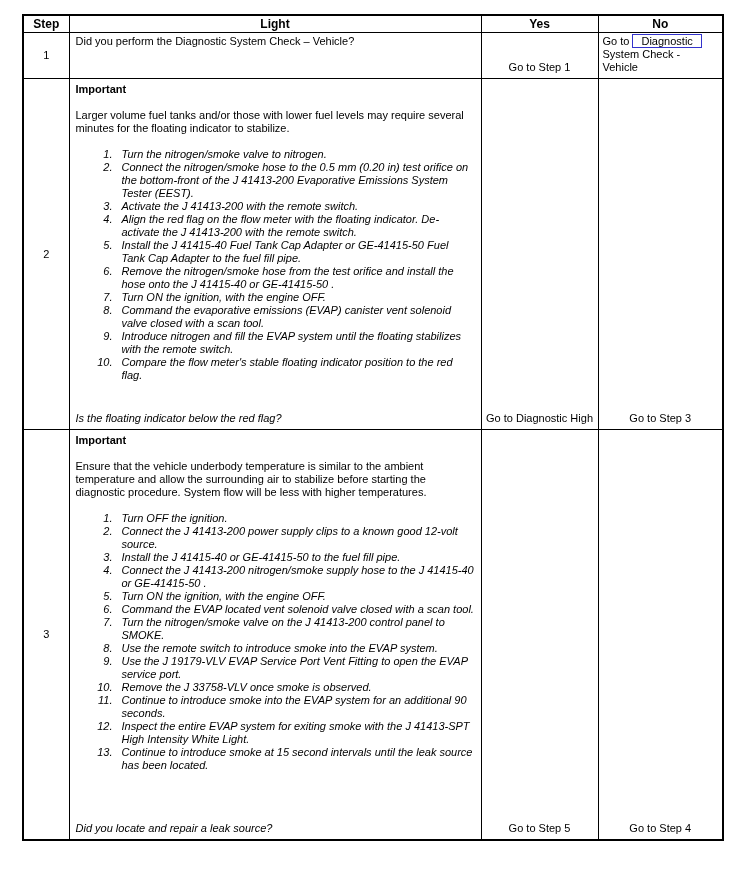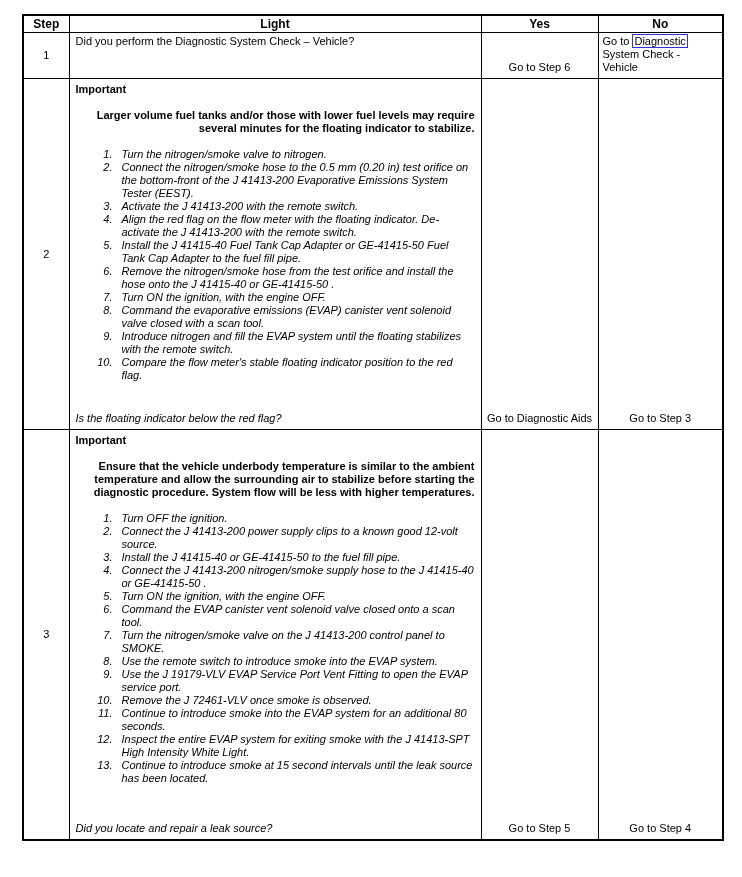--- a/index.html
+++ b/index.html
@@ -10,25 +10,25 @@
   .dtc th{font-size:12px;line-height:14px;font-weight:bold;text-align:center;padding:1px 2px;}
   td.step-cell{text-align:center;vertical-align:middle;}
   td.yes-cell,td.no-cell{vertical-align:bottom;text-align:center;padding-bottom:4px;}
   td.no-cell.top-left{vertical-align:top;text-align:left;padding-top:2px;}
   td.action-cell{padding:2px 6px 4px 6px;}
   tr.r1 td{height:46px;}
   .action-flex{display:flex;flex-direction:column;}
   .h2{min-height:344px;}
   .h3{min-height:403px;}
   .important{font-weight:bold;margin-top:2px;}
-  .important-text{font-weight:bold;margin-top:13px;text-align:right;}
+  .important-text{font-weight:normal;margin-top:13px;}
   ol.proc{margin:13px 0 0 0;padding-left:40px;}
   ol.proc li{padding-left:6px;margin:0;font-style:italic;}
   .question-bottom{margin-top:auto;padding-top:13px;font-style:italic;}
-  .link-box{border:1px solid var(--link-box-color,#3333cc);padding:0 1px;}
+  .link-box{border:1px solid var(--link-box-color,#3333cc);padding:0 8px;}
 </style>
 </head>
 <body>
 
 <div class="page">
   <table class="dtc">
     <colgroup>
       <col style="width:46px">
       <col style="width:412px">
       <col style="width:117px">
@@ -42,21 +42,21 @@
         <th>No</th>
       </tr>
     </thead>
     <tbody>
 
       <tr class="r1">
         <td class="step-cell">1</td>
         <td class="action-cell">
           <div>Did you perform the Diagnostic System Check – Vehicle?</div>
         </td>
-        <td class="yes-cell">Go to Step 6</td>
+        <td class="yes-cell">Go to Step 1</td>
         <td class="no-cell top-left"><span>Go to </span><span class="link-box">Diagnostic</span><span> System Check - Vehicle</span></td>
       </tr>
 
       <tr>
         <td class="step-cell">2</td>
         <td class="action-cell">
           <div class="action-flex h2">
             <div class="important">Important</div>
             <div class="important-text">Larger volume fuel tanks and/or those with lower fuel levels may require several minutes for the floating indicator to stabilize.</div>
             <ol class="proc">
@@ -67,42 +67,42 @@
                 <li>Install the J 41415-40 Fuel Tank Cap Adapter or GE-41415-50 Fuel Tank Cap Adapter to the fuel fill pipe.</li>
                 <li>Remove the nitrogen/smoke hose from the test orifice and install the hose onto the J 41415-40 or GE-41415-50 .</li>
                 <li>Turn ON the ignition, with the engine OFF.</li>
                 <li>Command the evaporative emissions (EVAP) canister vent solenoid valve closed with a scan tool.</li>
                 <li>Introduce nitrogen and fill the EVAP system until the floating stabilizes with the remote switch.</li>
                 <li>Compare the flow meter's stable floating indicator position to the red flag.</li>
               </ol>
             <div class="question-bottom">Is the floating indicator below the red flag?</div>
           </div>
         </td>
-        <td class="yes-cell">Go to Diagnostic Aids</td>
+        <td class="yes-cell">Go to Diagnostic High</td>
         <td class="no-cell">Go to Step 3</td>
       </tr>
 
       <tr>
         <td class="step-cell">3</td>
         <td class="action-cell">
           <div class="action-flex h3">
             <div class="important">Important</div>
             <div class="important-text">Ensure that the vehicle underbody temperature is similar to the ambient temperature and allow the surrounding air to stabilize before starting the diagnostic procedure. System flow will be less with higher temperatures.</div>
             <ol class="proc">
                 <li>Turn OFF the ignition.</li>
                 <li>Connect the J 41413-200 power supply clips to a known good 12-volt source.</li>
                 <li>Install the J 41415-40 or GE-41415-50 to the fuel fill pipe.</li>
                 <li>Connect the J 41413-200 nitrogen/smoke supply hose to the J 41415-40 or GE-41415-50 .</li>
                 <li>Turn ON the ignition, with the engine OFF.</li>
-                <li>Command the EVAP canister vent solenoid valve closed onto a scan tool.</li>
+                <li>Command the EVAP located vent solenoid valve closed with a scan tool.</li>
                 <li>Turn the nitrogen/smoke valve on the J 41413-200 control panel to SMOKE.</li>
                 <li>Use the remote switch to introduce smoke into the EVAP system.</li>
                 <li>Use the J 19179-VLV EVAP Service Port Vent Fitting to open the EVAP service port.</li>
-                <li>Remove the J 72461-VLV once smoke is observed.</li>
-                <li>Continue to introduce smoke into the EVAP system for an additional 80 seconds.</li>
+                <li>Remove the J 33758-VLV once smoke is observed.</li>
+                <li>Continue to introduce smoke into the EVAP system for an additional 90 seconds.</li>
                 <li>Inspect the entire EVAP system for exiting smoke with the J 41413-SPT High Intensity White Light.</li>
                 <li>Continue to introduce smoke at 15 second intervals until the leak source has been located.</li>
               </ol>
             <div class="question-bottom">Did you locate and repair a leak source?</div>
           </div>
         </td>
         <td class="yes-cell">Go to Step 5</td>
         <td class="no-cell">Go to Step 4</td>
       </tr>
 

